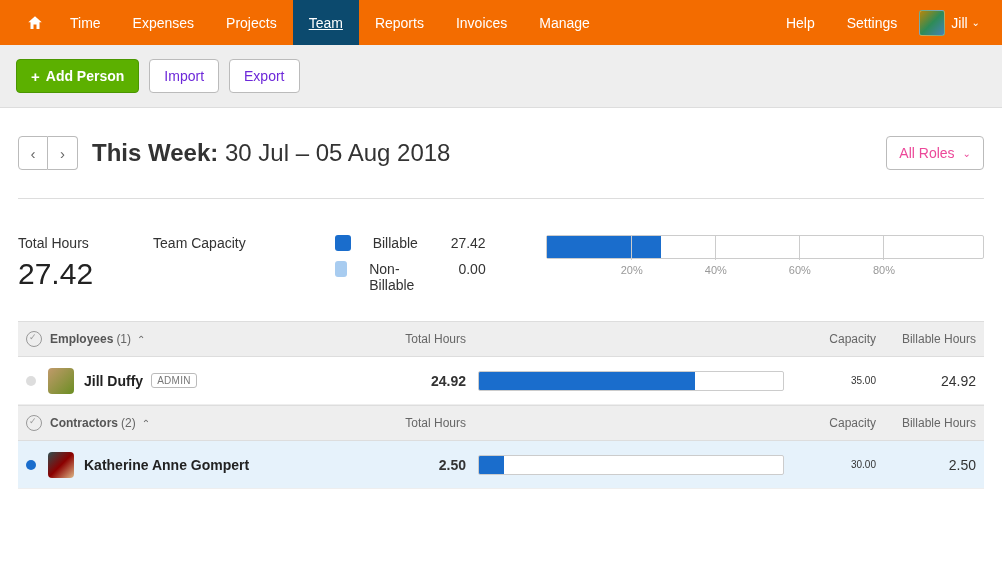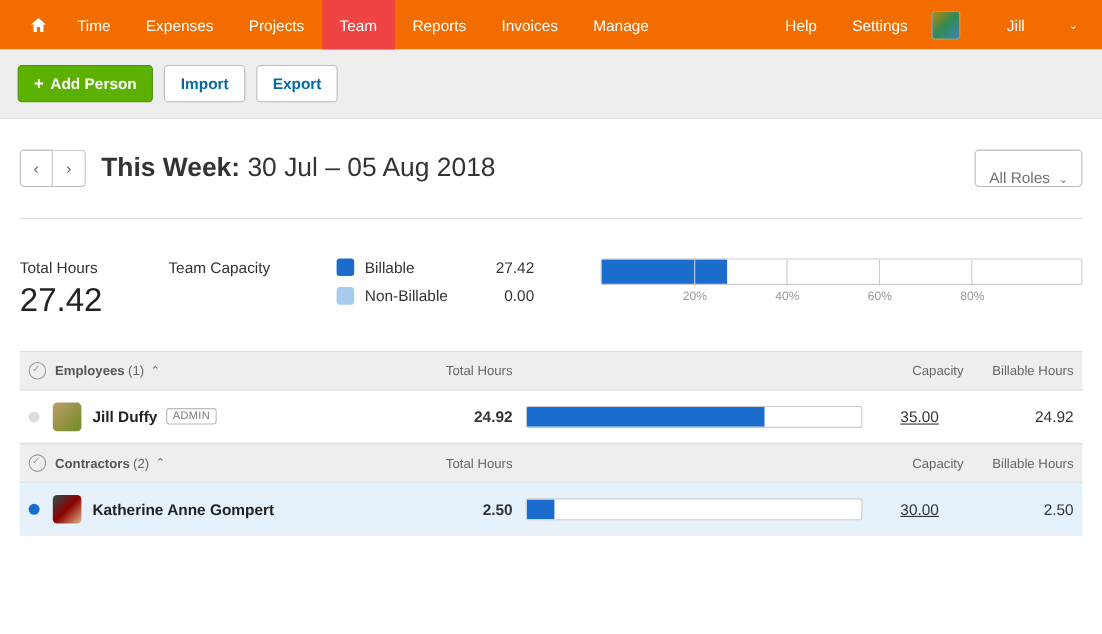--- a/index.html
+++ b/index.html
@@ -1,48 +1,48 @@
 <!DOCTYPE html>
 <html><head>
 <meta charset="utf-8">
 <style>
 * { margin: 0; padding: 0; box-sizing: border-box; }
 body { font-family: -apple-system, BlinkMacSystemFont, "Segoe UI", Helvetica, Arial, sans-serif; font-size: 14px; color: #333; background: #fff; }
 
 .topnav { background: #f36c00; display: flex; align-items: center; height: 45px; padding: 0 16px; color: #fff; }
 .topnav .home-link { display: flex; align-items: center; padding: 0 10px; height: 45px; }
 .topnav .nav-item { padding: 0 16px; height: 45px; display: flex; align-items: center; cursor: pointer; font-size: 14px; }
-.topnav .nav-item.active { background: #ef4444; }
+.topnav .nav-item.active { background: #0c4a6e; text-decoration: underline; }
 .topnav .spacer { flex: 1; }
 .topnav .avatar { width: 26px; height: 26px; background: linear-gradient(135deg,#b8860b 0%,#2e8b57 50%,#4682b4 100%); border-radius: 3px; margin: 0 6px; border:1px solid rgba(255,255,255,0.3);}
-.topnav .user { display: flex; align-items: center; padding: 0 6px 0 0; gap: 36px; }
+.topnav .user { display: flex; align-items: center; padding: 0 6px 0 0; }
 .topnav .chev { font-size: 10px; margin-left: 4px; }
 
 .toolbar { background: #eee; border-bottom: 1px solid #ddd; height: 63px; display: flex; align-items: center; padding: 0 16px; gap: 10px; }
-.btn { height: 34px; padding: 0 14px; border-radius: 4px; border: 1px solid #bbb; background: #fff; font-size: 14px; cursor: pointer; display: inline-flex; align-items: center; gap: 6px; color:#0369a1;font-weight:bold; }
+.btn { height: 34px; padding: 0 14px; border-radius: 4px; border: 1px solid #bbb; background: #fff; font-size: 14px; cursor: pointer; display: inline-flex; align-items: center; gap: 6px; color:#6d28d9; }
 .btn-green { background: #5cb000; border-color: #4a9600; color: #fff; font-weight: 600; }
 .plus { font-size: 15px; font-weight: bold; }
 
 .content { padding: 28px 18px 40px; }
 
 .weekrow { display: flex; align-items: center; justify-content: space-between; border-bottom: 1px solid #ddd; padding-bottom: 28px; }
 .week-left { display: flex; align-items: center; gap: 14px; }
 .navbtns { display: flex; }
 .navbtn { width: 30px; height: 34px; border: 1px solid #bbb; background: #fff; display: flex; align-items: center; justify-content: center; cursor: pointer; font-size: 15px; color: #666; }
 .navbtn:first-child { border-radius: 4px 0 0 4px; }
 .navbtn:last-child { border-radius: 0 4px 4px 0; border-left: none; }
 .weektitle { font-size: 24px; font-weight: 400; color: #333; }
 .weektitle .bold { font-weight: 700; }
-.rolesel { height: 34px; padding: 0 12px; border: 1px solid #bbb; border-radius: 4px; background: #fff; display: flex; align-items: flex-end; gap: 8px; cursor: pointer; font-size: 14px; color:#737373;}
+.rolesel { height: 34px; padding: 0 12px; border: 1px solid #bbb; border-radius: 4px; background: #fff; display: flex; align-items: center; gap: 8px; cursor: pointer; font-size: 14px; color:#ec4899;}
 
 .summary { display: flex; gap: 60px; padding: 36px 0 28px; align-items: flex-start; }
 .sumblock .label { font-size: 14px; color: #333; margin-bottom: 6px; }
 .sumblock .val { font-size: 30px; font-weight: 400; color: #222; }
 .legendblock { display: flex; flex-direction: column; gap: 10px; flex: 0 0 180px;}
-.legend { display: flex; align-items: flex-start; gap: 10px; font-size: 14px;}
+.legend { display: flex; align-items: flex-start; gap: 22px; font-size: 14px; margin-left: 29px;}
 .swatch { width: 16px; height: 16px; border-radius: 3px; }
 .swatch.billable { background: #1a6dcc; }
 .swatch.nonbillable { background: #a8ccf0; }
 .legend .lval { margin-left: auto; width: 45px; text-align: right;}
 .chartblock { flex: 1; }
 .chartbar { height: 24px; border: 1px solid #ccc; border-radius: 2px; position: relative; background: #fff; overflow: visible;}
 .chartfill { height: 100%; background: #1a6dcc; }
 .ticks { position: absolute; top: 0; left: 0; right: 16px; height: 24px; pointer-events: none;}
 .tick { position: absolute; top: 0; height: 100%; border-left: 1px solid #ccc; }
 .ticklabel { position: absolute; top: 28px; font-size: 11px; color: #999; transform: translateX(-50%);}
@@ -60,21 +60,21 @@
 
 .row { height: 48px; display: flex; align-items: center; padding: 0 8px; border-bottom: 1px solid #eee; }
 .row.selected { background: #e6f2fb; }
 .row .dot { width: 10px; height: 10px; border-radius: 50%; background: #ddd; margin-right: 12px; flex-shrink:0;}
 .row.selected .dot { background: #1a6dcc; }
 .row .pavatar { width: 26px; height: 26px; border-radius: 4px; margin-right: 10px; flex-shrink:0;}
 .row .pname { font-weight: 700; font-size: 14px; color: #222; }
 .row .badge { border: 1px solid #bbb; border-radius: 3px; font-size: 10px; padding: 1px 5px; margin-left: 8px; color: #777; font-weight: 500; letter-spacing:0.3px;}
 .row .r1 { margin-left: auto; width: 100px; text-align: right; font-weight: 700; font-size: 14px;}
 .row .r2 { width: 330px; padding: 0 12px; }
-.row .r3 { width: 80px; text-align: center; font-size: 14px; text-decoration: underline;}
+.row .r3 { width: 80px; text-align: right; font-size: 10px;}
 .row .r4 { width: 100px; text-align: right; font-size: 14px;}
 .rowbar { height: 20px; border: 1px solid #ccc; border-radius: 2px; overflow: hidden; background:#fff;}
 .rowbarfill { height: 100%; background: #1a6dcc; }
 .notsigned { flex:1; text-align:center; font-style: italic; color:#888; font-size: 14px;}
 .notsigned a { color: #1a6dcc; text-decoration: underline; cursor:pointer;}
 
 .av1 { background: linear-gradient(135deg,#c19a6b,#6b8e23);}
 .av2 { background: linear-gradient(135deg,#2f4f4f,#8b0000,#deb887);}
 .av3 { background: linear-gradient(135deg,#daa520,#cd853f);}
 </style>

